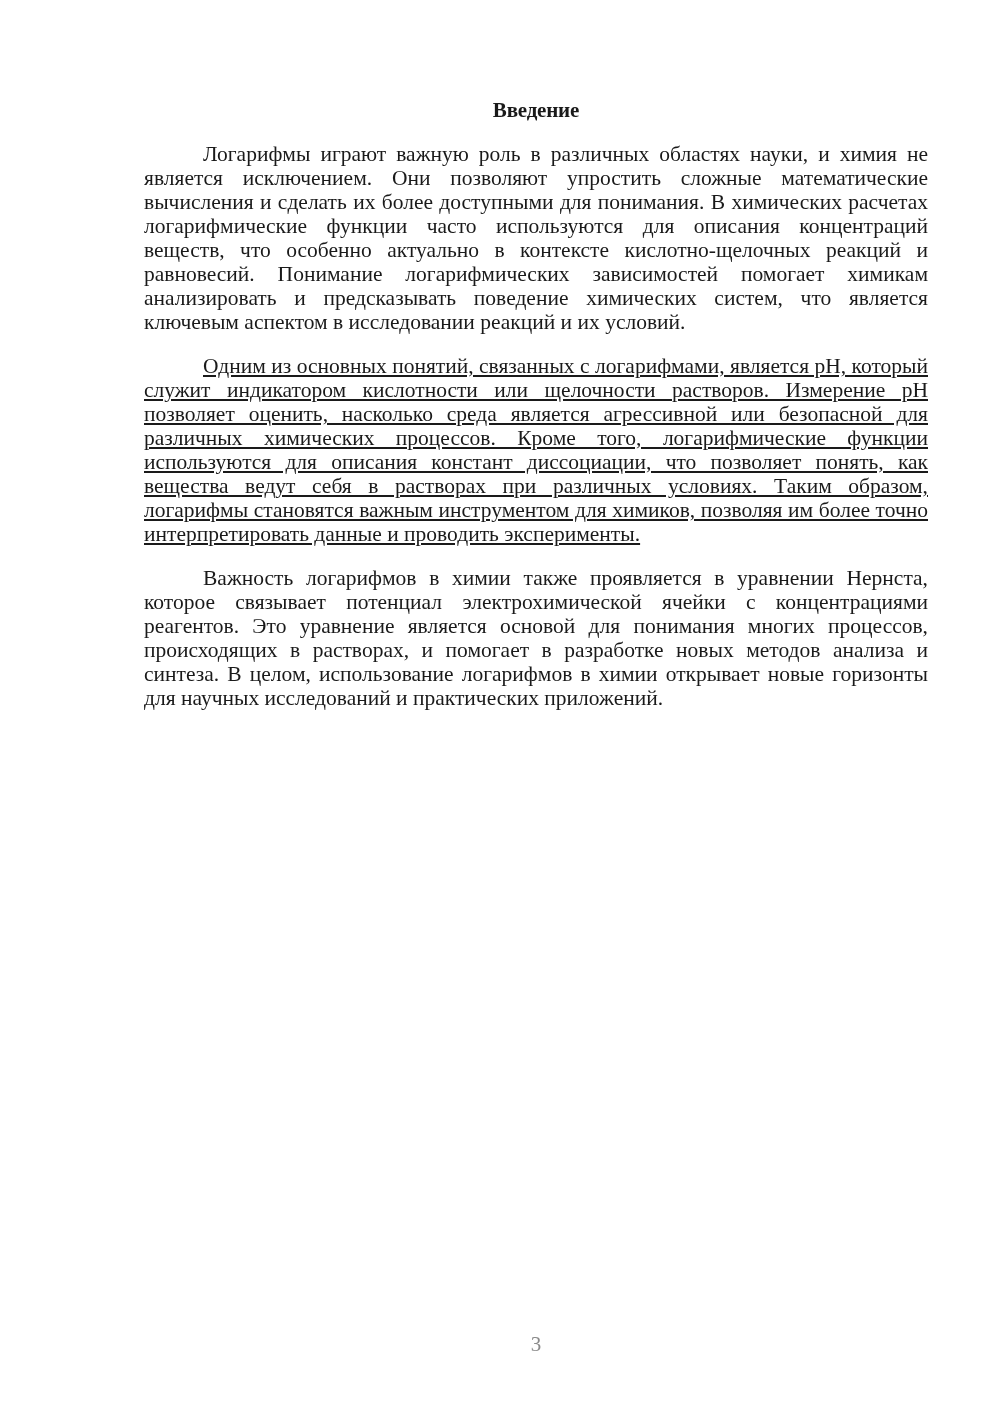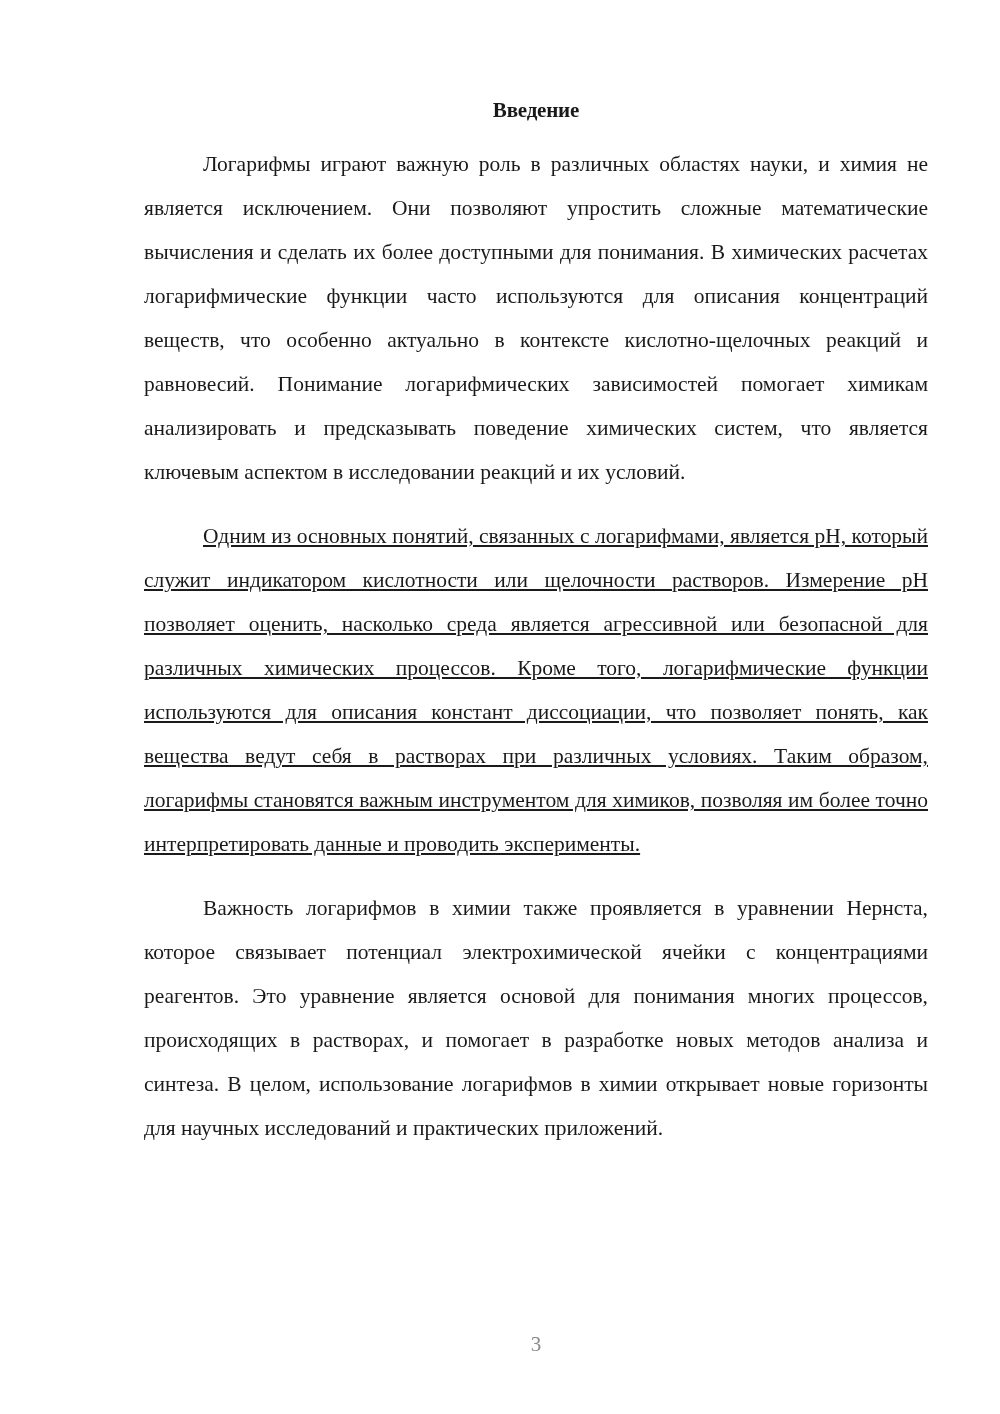--- a/index.html
+++ b/index.html
@@ -33,21 +33,21 @@
     }
     .body-text {
       position: absolute;
       left: 144px;
       width: 784px;
       top: 142px;
     }
     .para {
       margin: 0 0 20px 0;
       font-size: 21.5px;
-      line-height: 44px;
+      line-height: 24px;
       text-align: justify;
       text-indent: 59px;
       hyphens: none;
     }
     .para:nth-child(2) { margin-top: 0; text-decoration: underline; }
     .page-number {
       position: absolute;
       top: 1332px;
       left: 0;
       width: 1072px;

